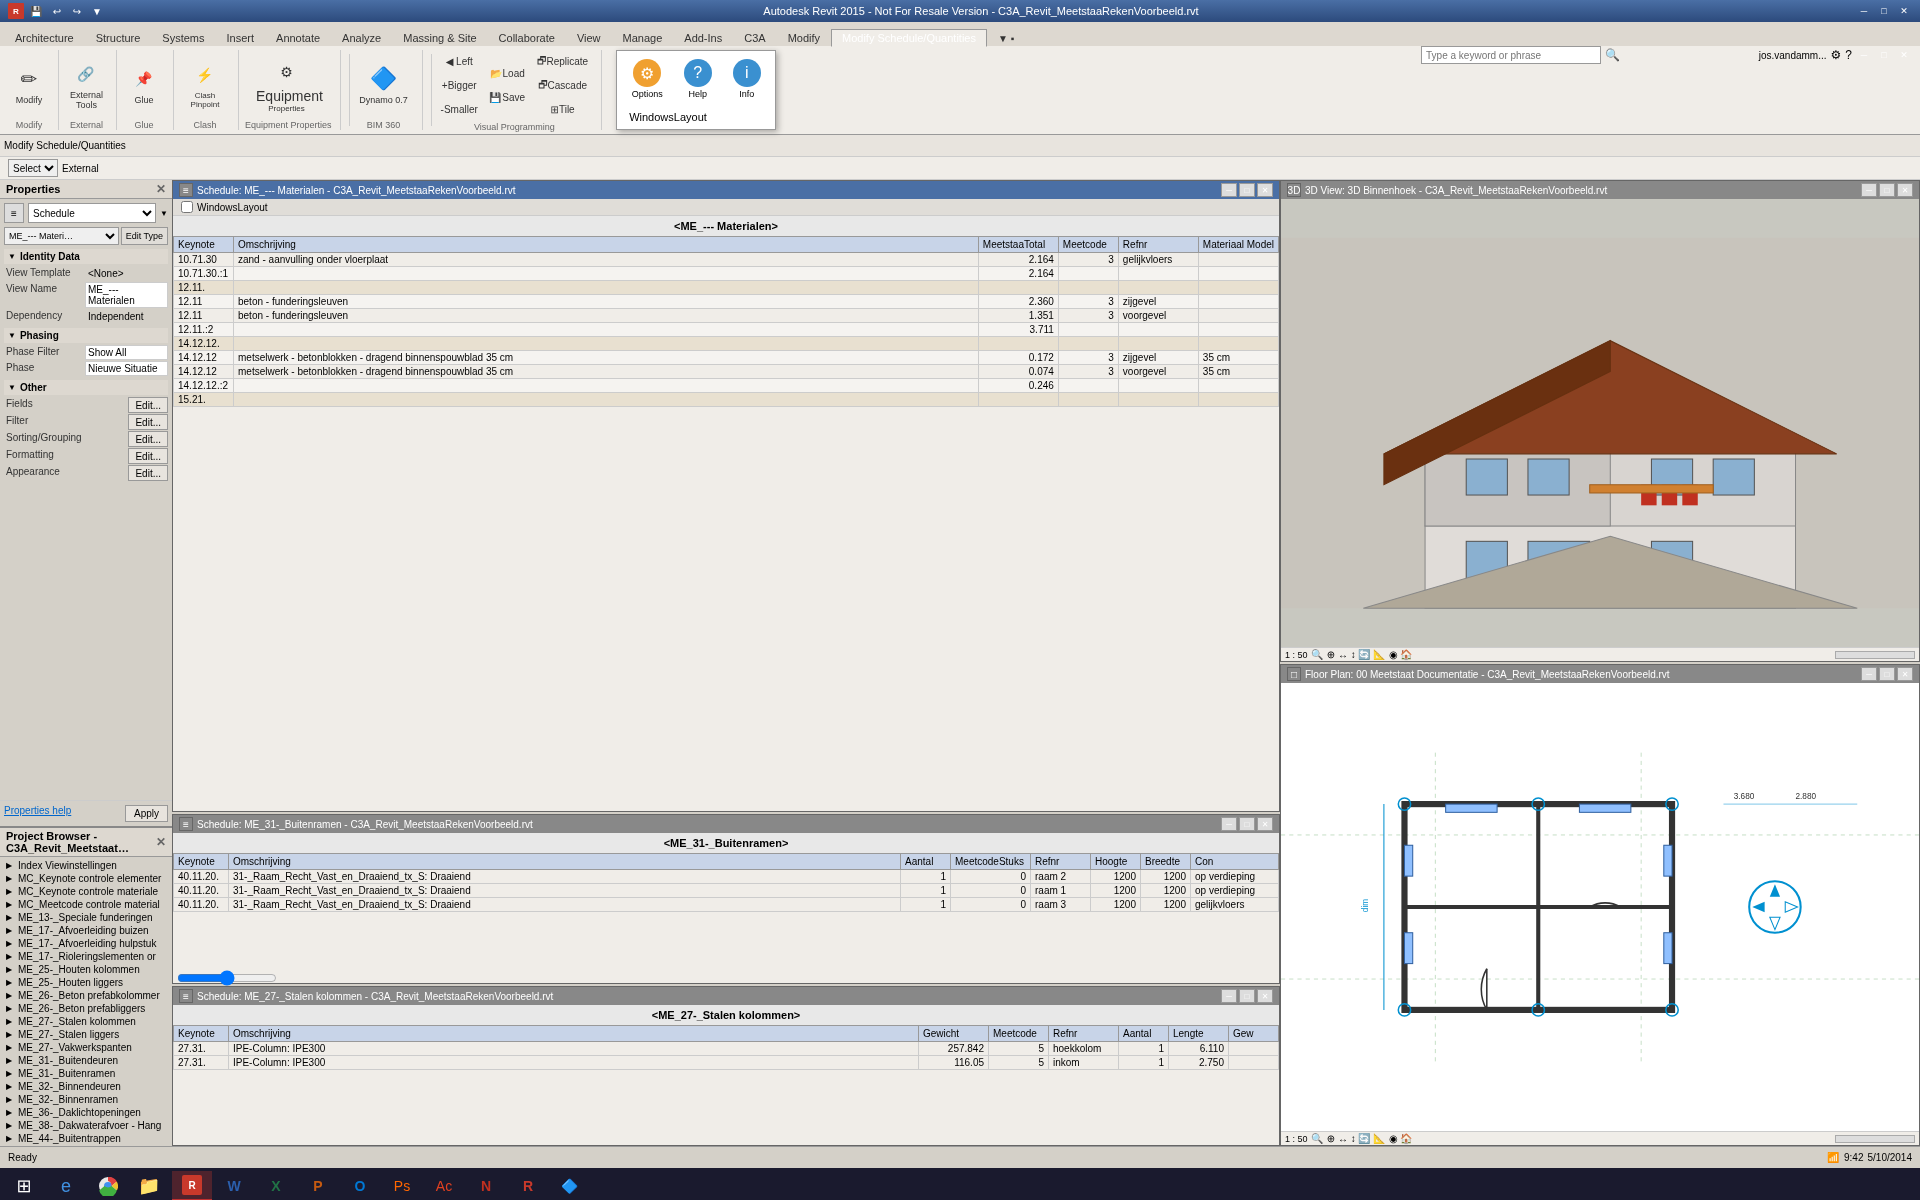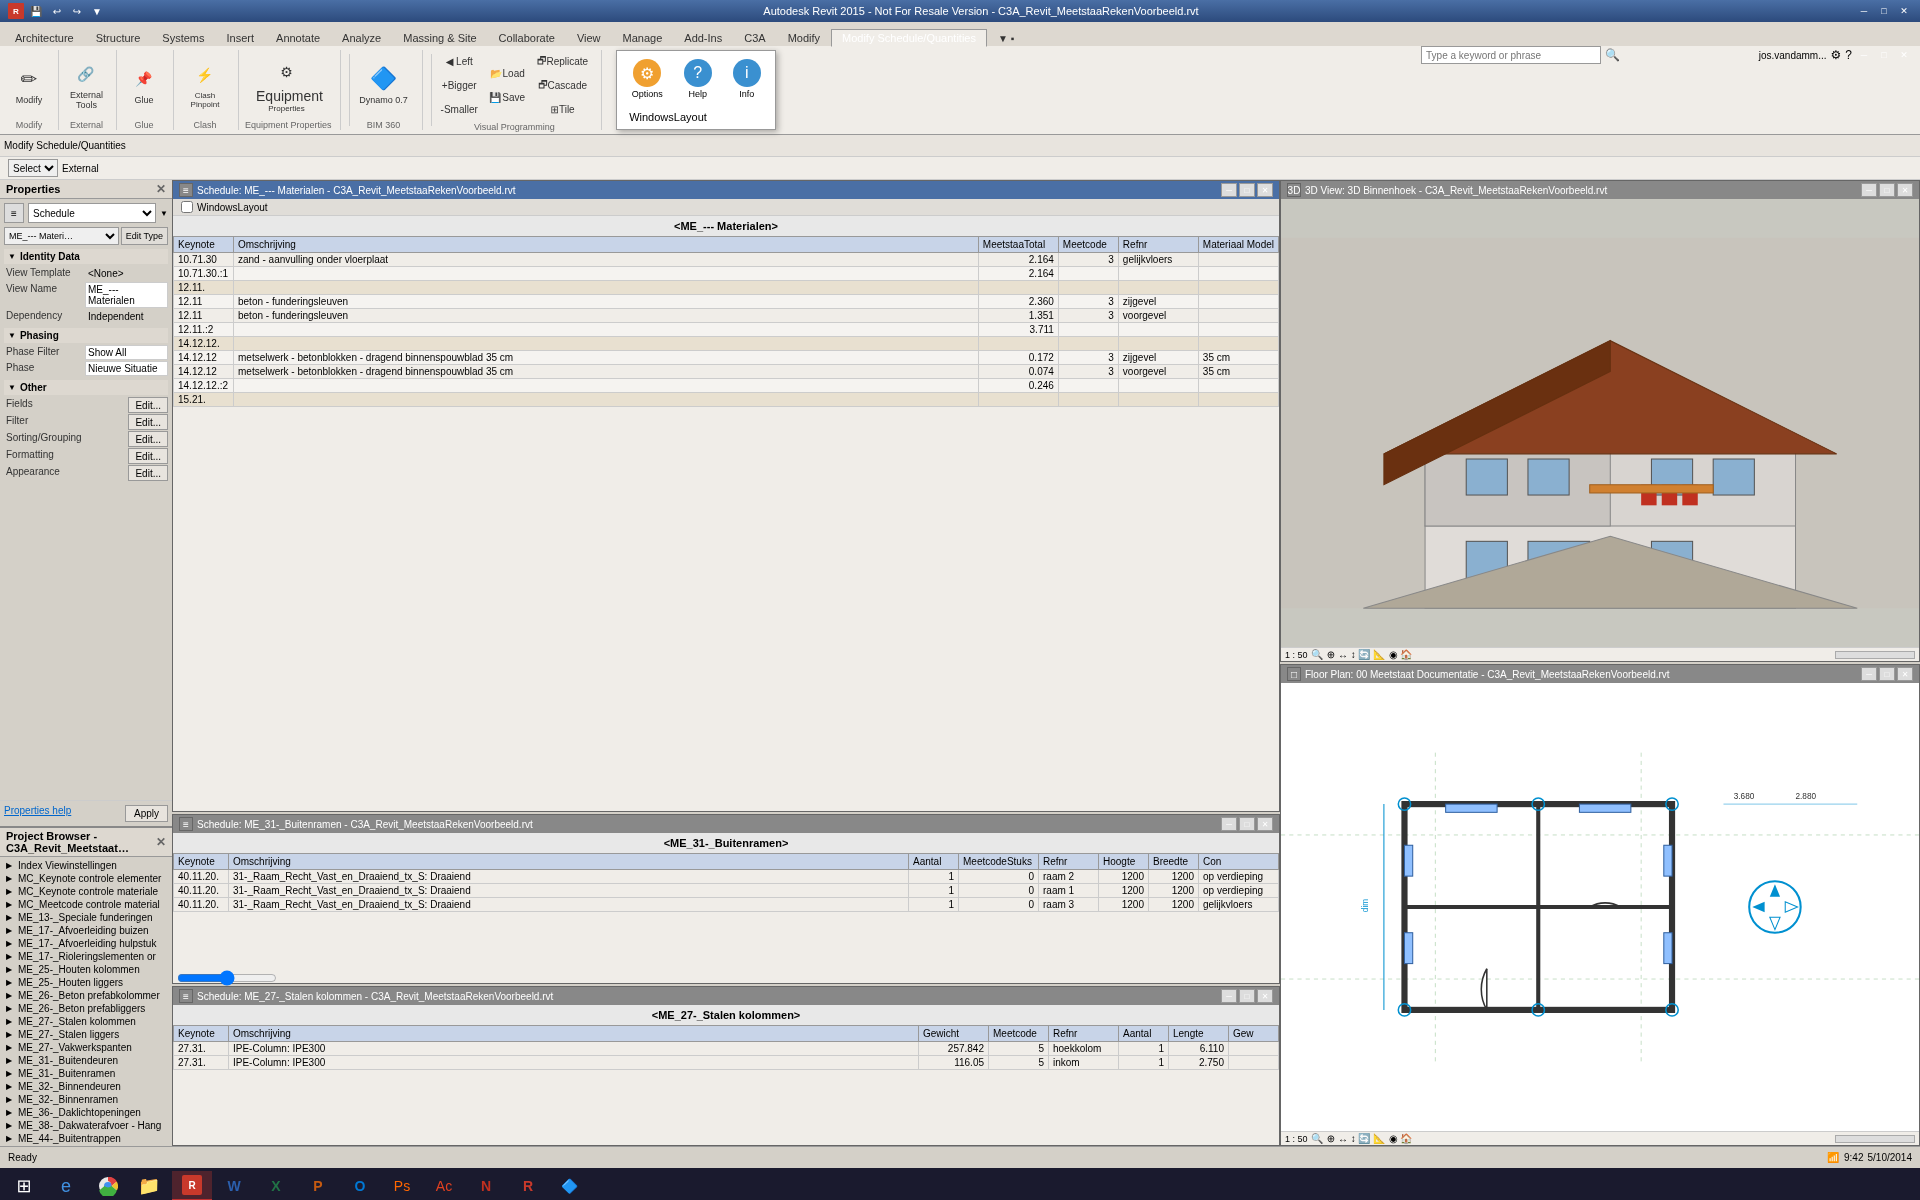--- a/index.html
+++ b/index.html
@@ -616,21 +616,21 @@
         <table class="schedule-table">
           <thead>
             <tr>
               <th style="width:55px;">Keynote</th>
               <th style="min-width:200px;">Omschrijving</th>
               <th style="width:50px;">Aantal</th>
               <th style="width:80px;">MeetcodeStuks</th>
               <th style="width:60px;">Refnr</th>
               <th style="width:50px;">Hoogte</th>
               <th style="width:50px;margin-left:25px;">Breedte</th>
-              <th style="width:80px;">Con</th>
+              <th style="width:88px;">Con</th>
             </tr>
           </thead>
           <tbody id="schedule2-tbody">
           <tr>
                 <td>40.11.20.</td>
                 <td>31-_Raam_Recht_Vast_en_Draaiend_tx_S: Draaiend</td>
                 <td style="text-align:right;">1</td>
                 <td style="text-align:right;">0</td>
                 <td>raam 2</td>
                 <td style="text-align:right;">1200</td>

